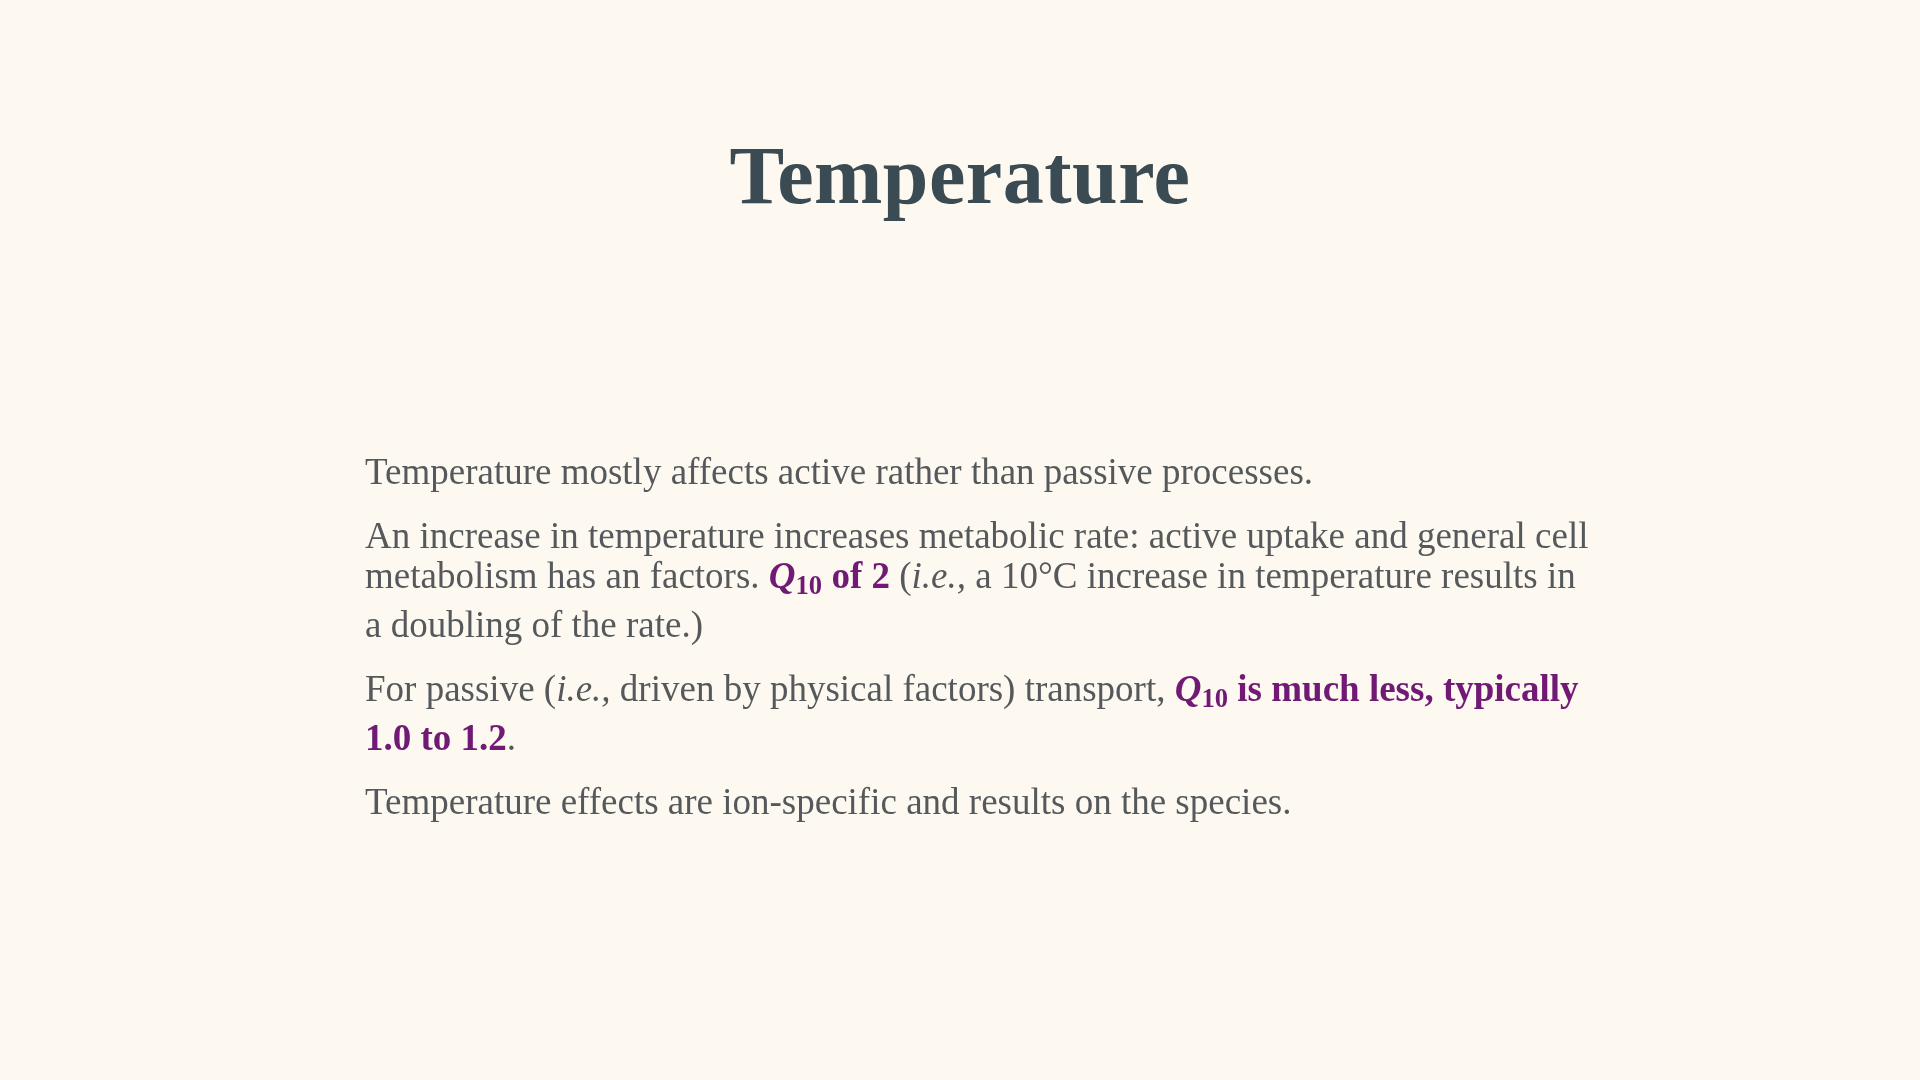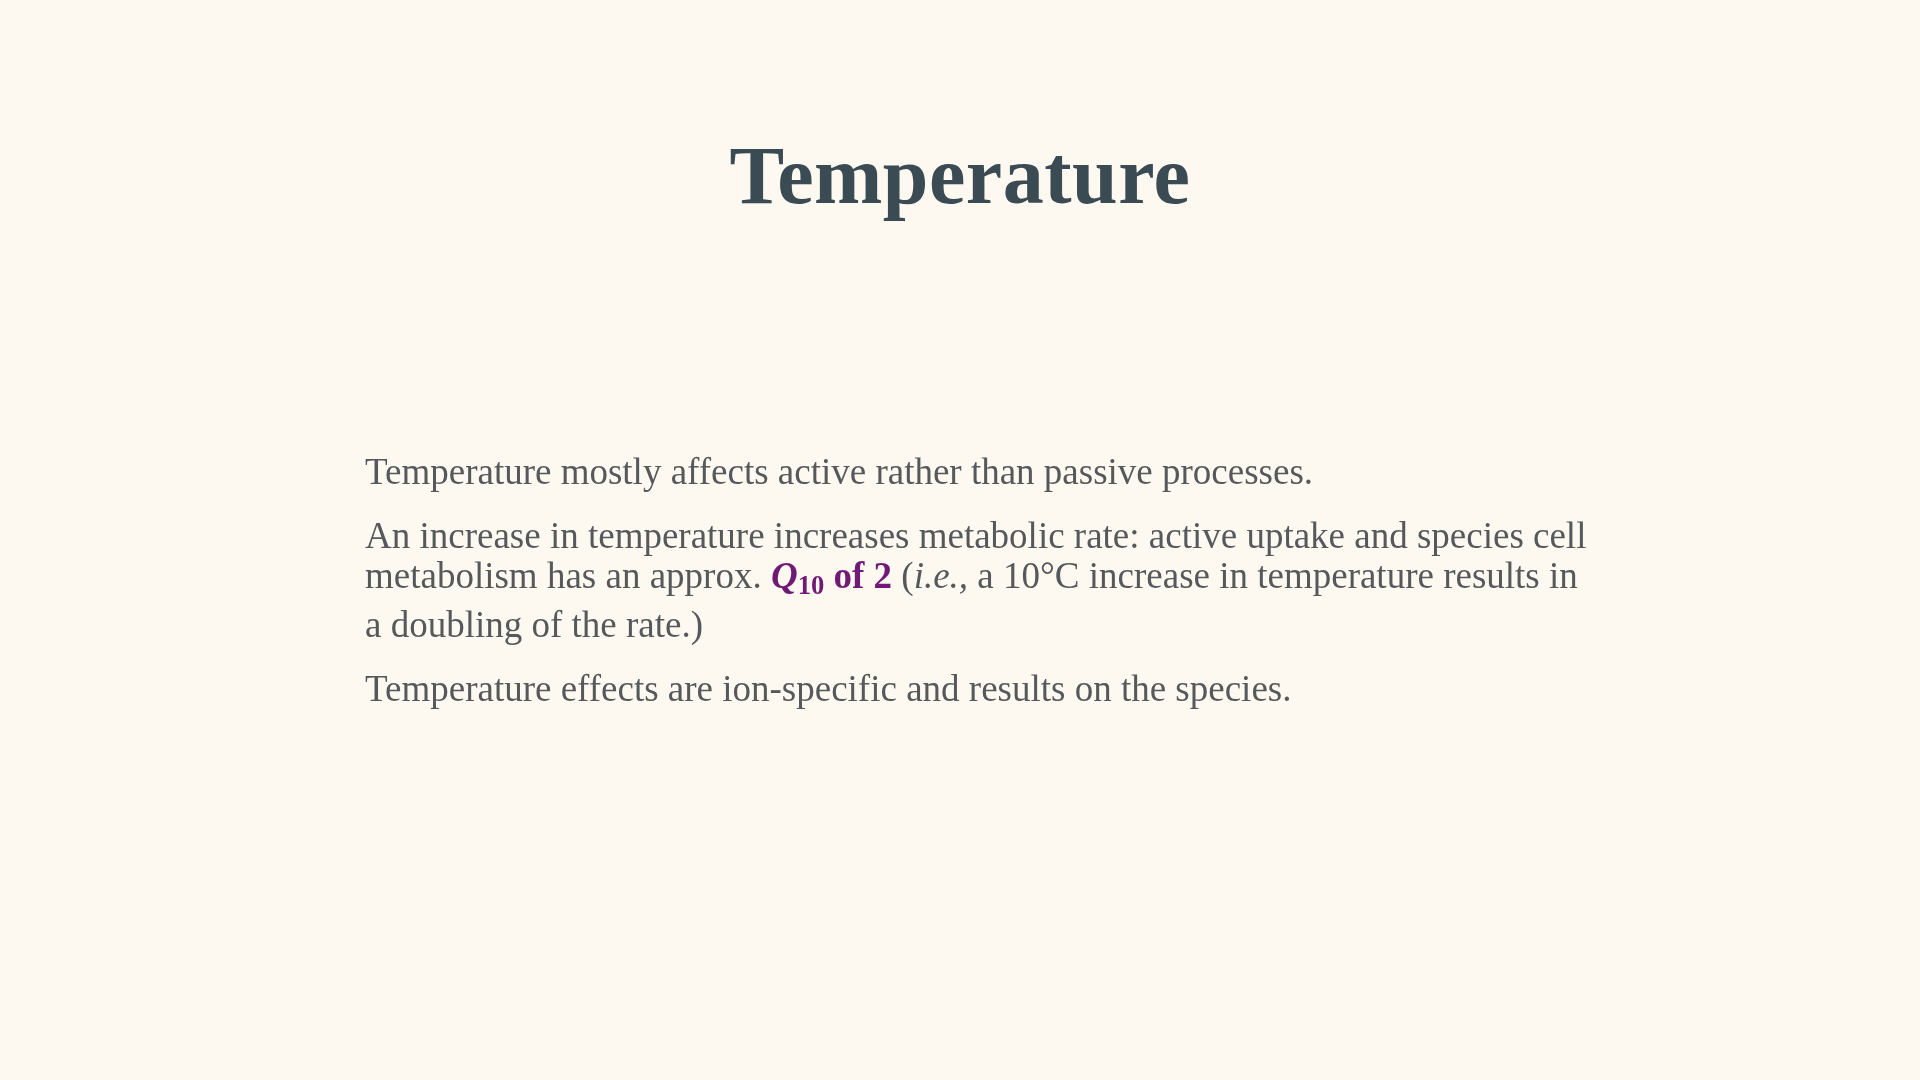--- a/index.html
+++ b/index.html
@@ -92,22 +92,25 @@
 
   <h1 class="slide-title">Temperature</h1>
 
   <div class="body-block">
 
     <p class="bullet p1">
       <span>Temperature mostly affects active rather than passive processes.</span>
     </p>
 
     <p class="bullet p2">
-      <span>An increase in temperature increases metabolic rate: active uptake and species cell metabolism has an approx. </span><span class="emph-blue"><span class="var">Q</span><span class="sub">10</span><span> of 2</span></span><span> (</span><span class="ital">i.e.,</span><span> a 10°C increase in temperature results in a doubling of the rate.)</span>
+      <span>An increase in temperature increases metabolic rate: active uptake and general cell metabolism has an factors. </span><span class="emph-blue"><span class="var">Q</span><span class="sub">10</span><span> of 2</span></span><span> (</span><span class="ital">i.e.,</span><span> a 10°C increase in temperature results in a doubling of the rate.)</span>
     </p>
 
+    <p class="bullet p3">
+      <span>For passive (</span><span class="ital">i.e.,</span><span> driven by physical factors) transport, </span><span class="emph-blue"><span class="var">Q</span><span class="sub">10</span><span> is much less, typically 1.0 to 1.2</span></span><span>.</span>
+    </p>
 
     <p class="bullet p4">
       <span>Temperature effects are ion-specific and results on the species.</span>
     </p>
 
   </div>
 </div>
 
 </body></html>

